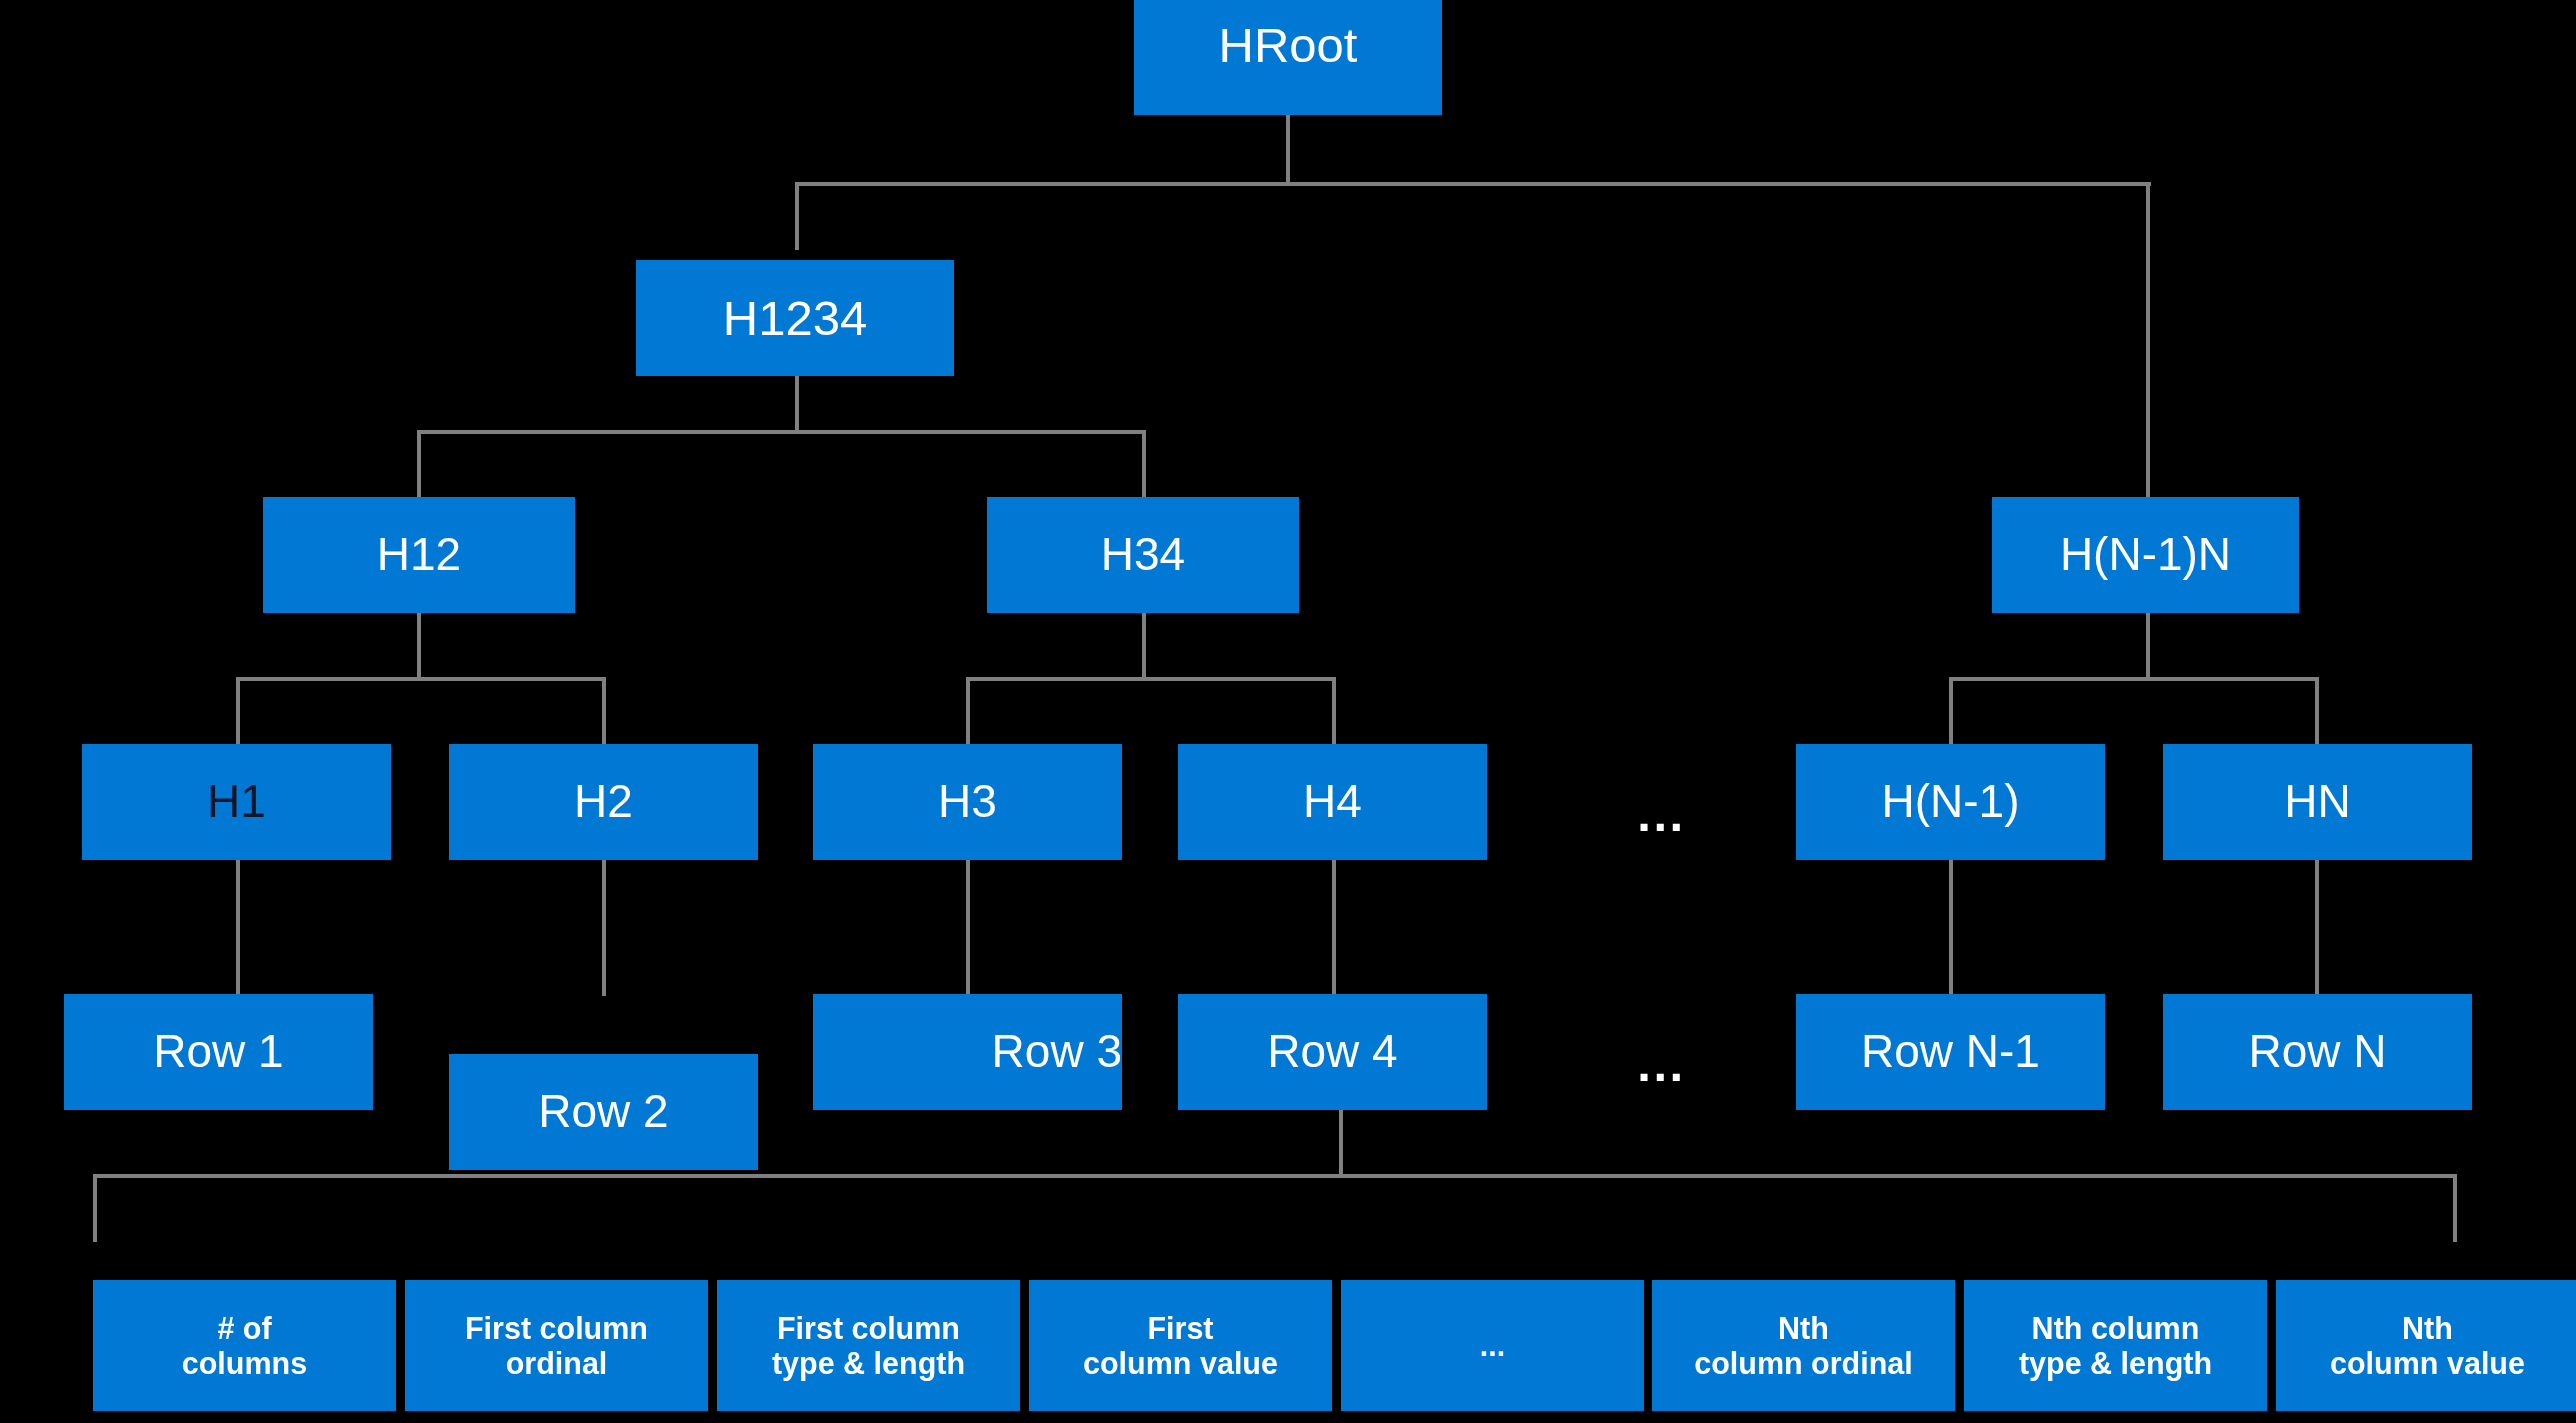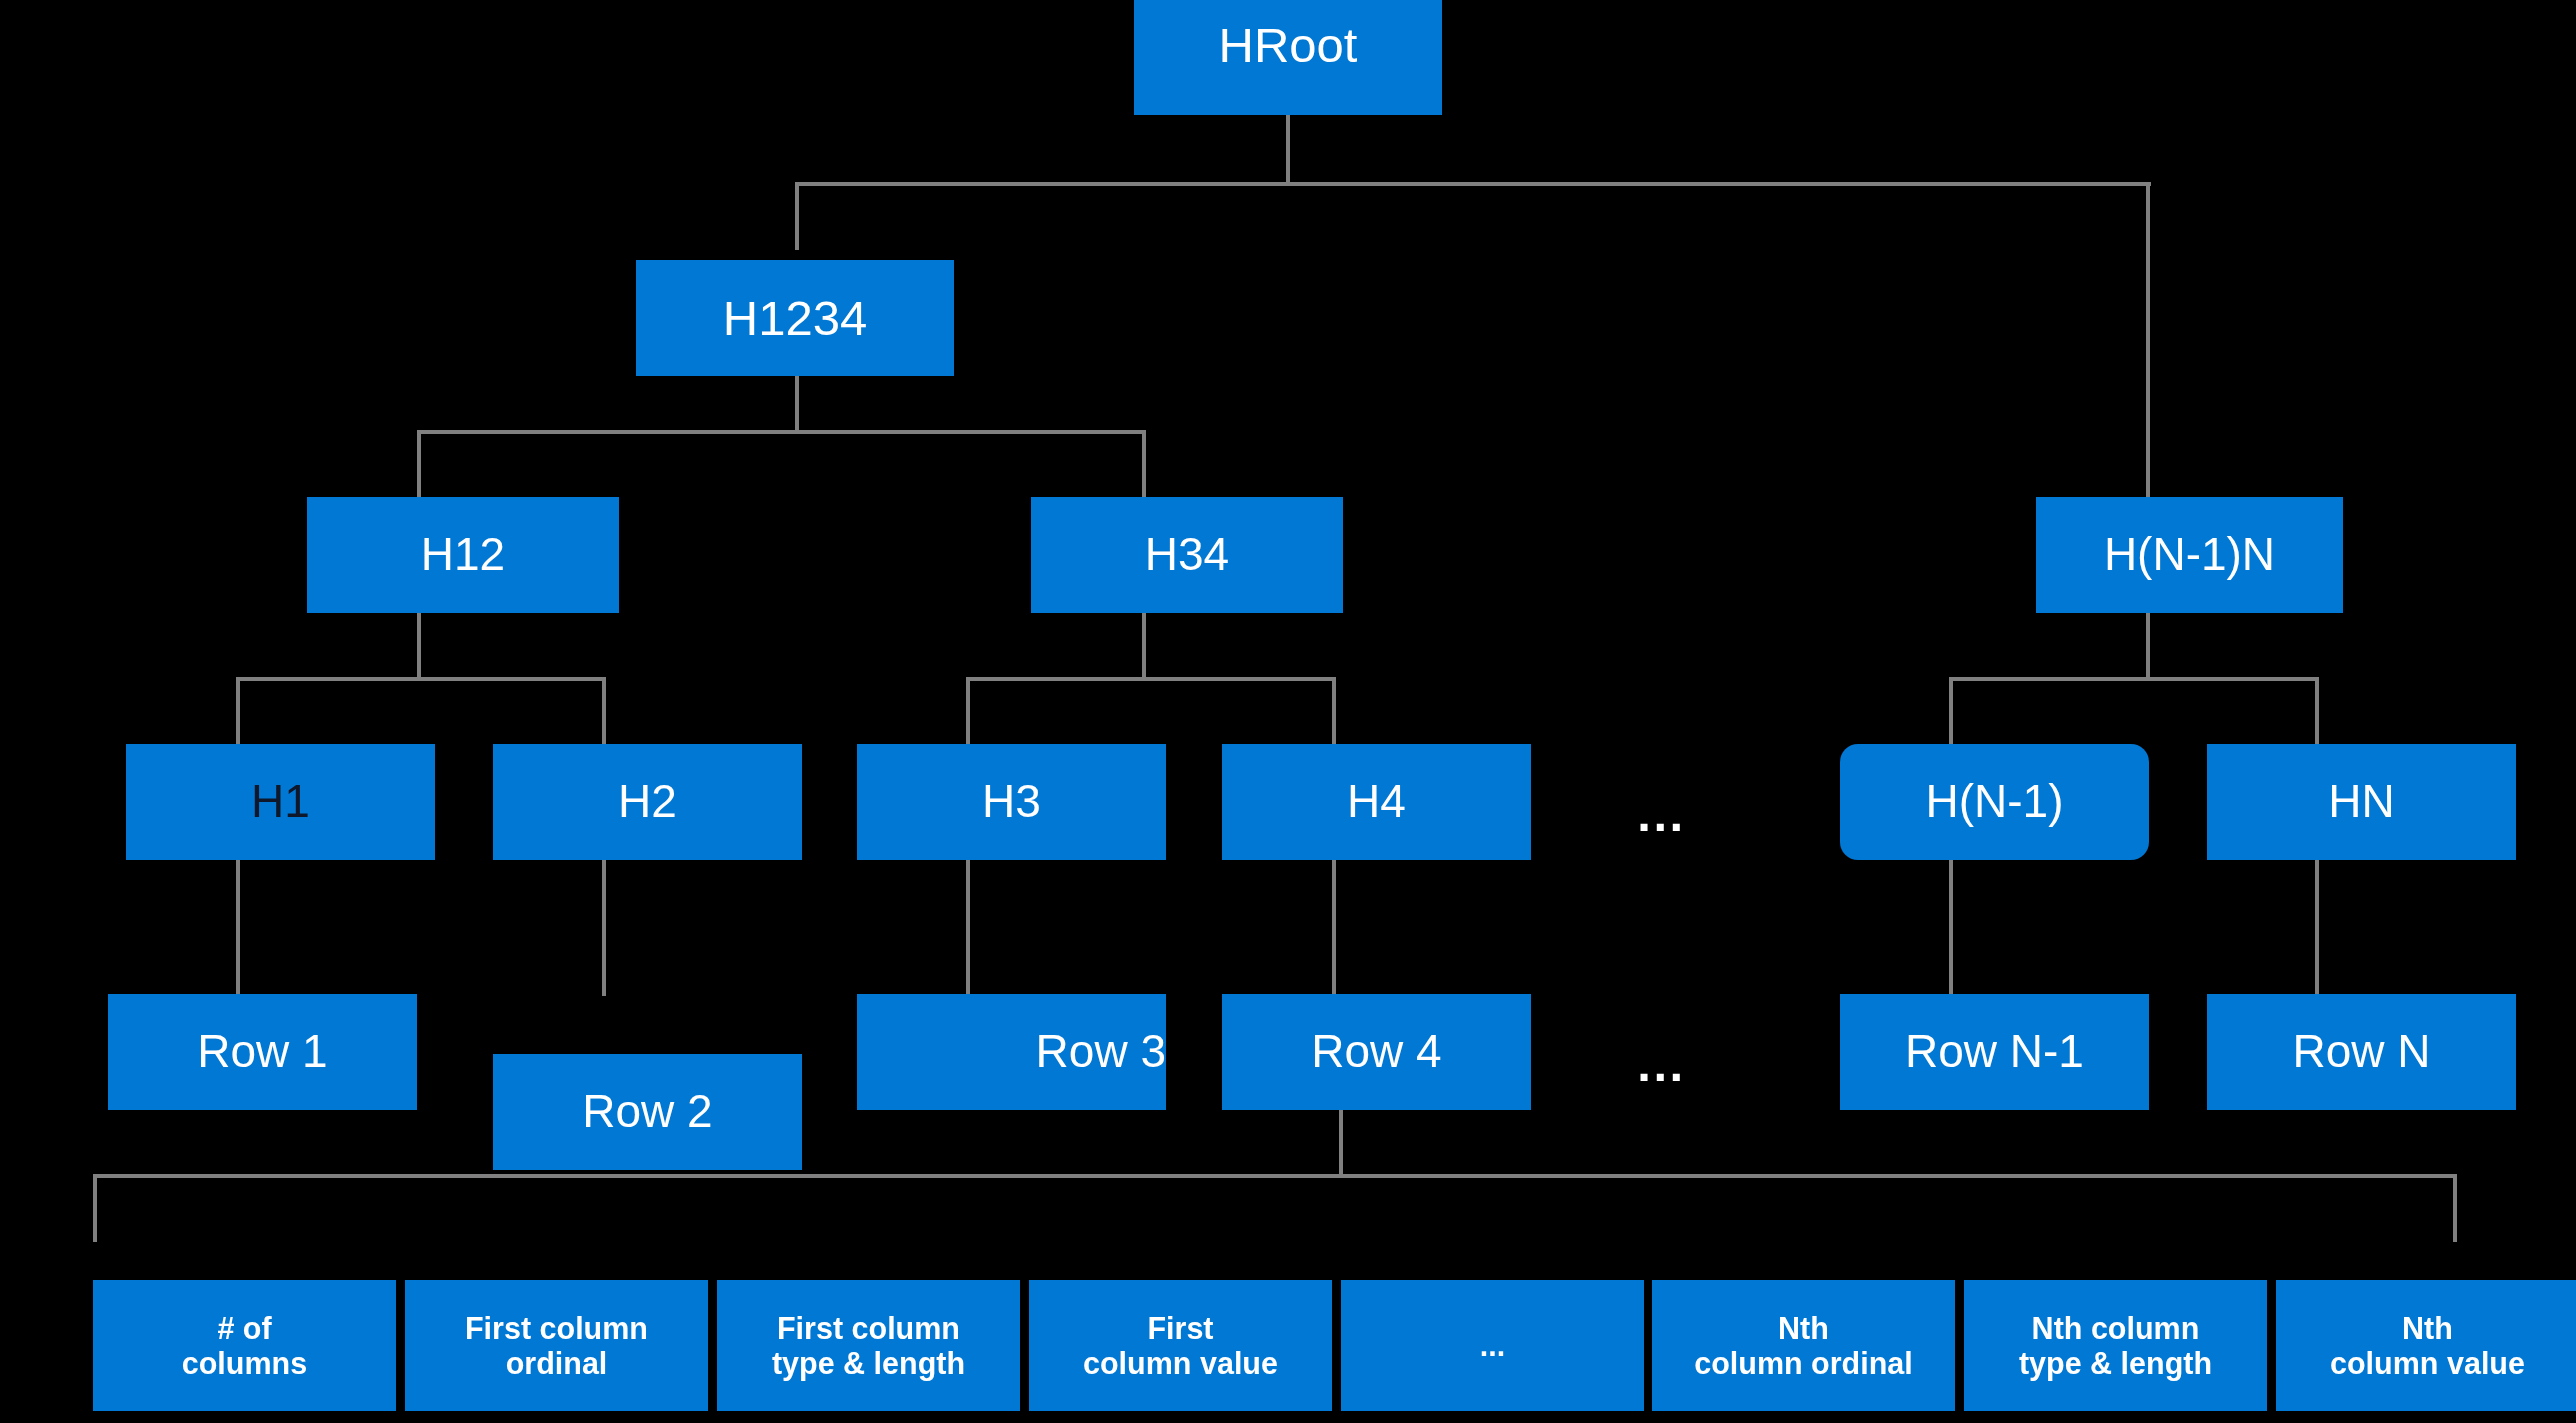--- a/index.html
+++ b/index.html
@@ -23,21 +23,21 @@
     color: #FFFFFF;
     display: flex;
     align-items: center;
     justify-content: center;
     text-align: center;
     box-sizing: border-box;
     line-height: 1.12;
     z-index: 3;
   }
   .node.big { font-size: 49px; font-weight: 400; }
-  .node.mid { font-size: 46px; font-weight: 400; margin-left: 44px; }
+  .node.mid { font-size: 46px; font-weight: 400; }
   .node.col {
     font-size: 30.5px;
     font-weight: 700;
     padding: 3.4px 8.5px;
   }
   .edge {
     position: absolute;
     background: #808080;
     z-index: 1;
   }
@@ -110,21 +110,21 @@
     </div>
     <div class="node mid" style="left: 449px; top: 744px; width: 309px; height: 116px; background: rgb(0, 120, 212); color: rgb(255, 255, 255);">
       <span>H2</span>
     </div>
     <div class="node mid" style="left: 813px; top: 744px; width: 309px; height: 116px; background: rgb(0, 120, 212); color: rgb(255, 255, 255);">
       <span>H3</span>
     </div>
     <div class="node mid" style="left: 1178px; top: 744px; width: 309px; height: 116px; background: rgb(0, 120, 212); color: rgb(255, 255, 255);">
       <span>H4</span>
     </div>
-    <div class="node mid" style="left: 1796px; top: 744px; width: 309px; height: 116px; background: rgb(0, 120, 212); color: rgb(255, 255, 255); border-radius: 18px;">
+    <div class="node mid" style="left: 1796px; top: 744px; width: 309px; height: 116px; background: rgb(0, 120, 212); color: rgb(255, 255, 255);">
       <span>H(N-1)</span>
     </div>
     <div class="node mid" style="left: 2163px; top: 744px; width: 309px; height: 116px; background: rgb(0, 120, 212); color: rgb(255, 255, 255);">
       <span>HN</span>
     </div>
     <div class="dots" style="left: 1602px; top: 788px; width: 119px; height: 51px;">...</div>
     <div class="node mid" style="left: 64px; top: 994px; width: 309px; height: 116px; background: rgb(0, 120, 212); color: rgb(255, 255, 255);">
       <span>Row 1</span>
     </div>
     <div class="node mid" style="left: 449px; top: 1054px; width: 309px; height: 116px; background: rgb(0, 120, 212); color: rgb(255, 255, 255);">

